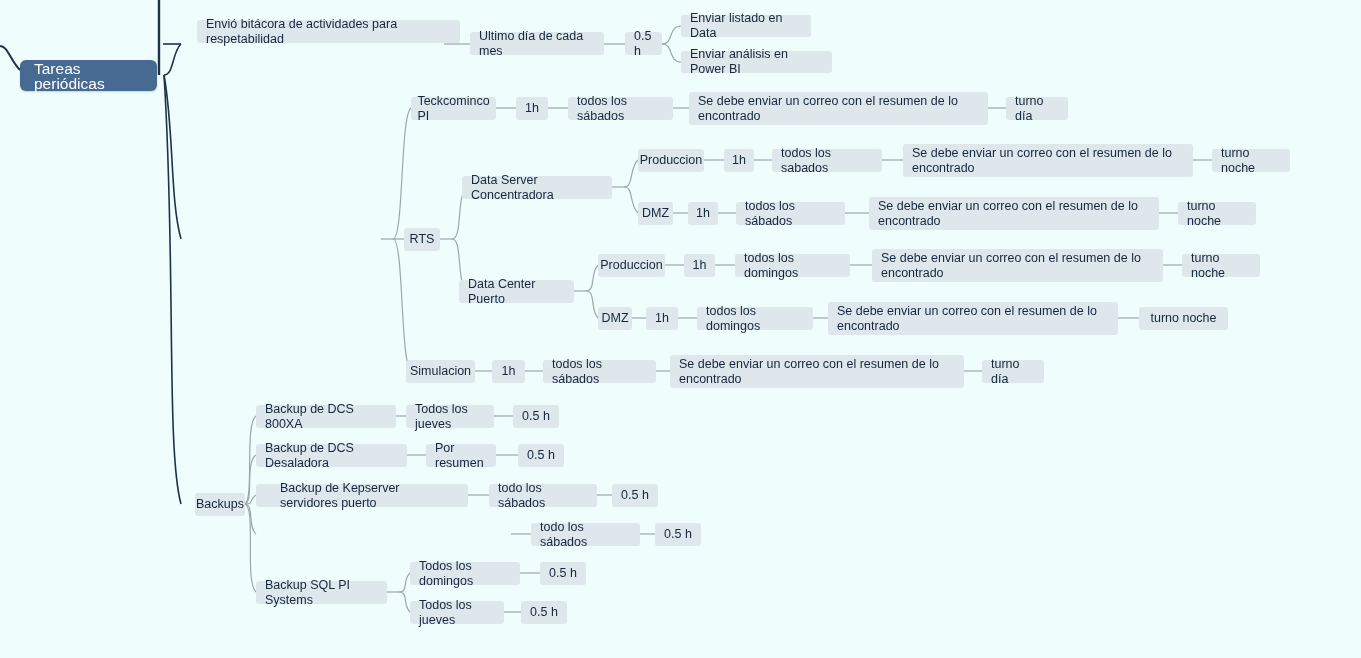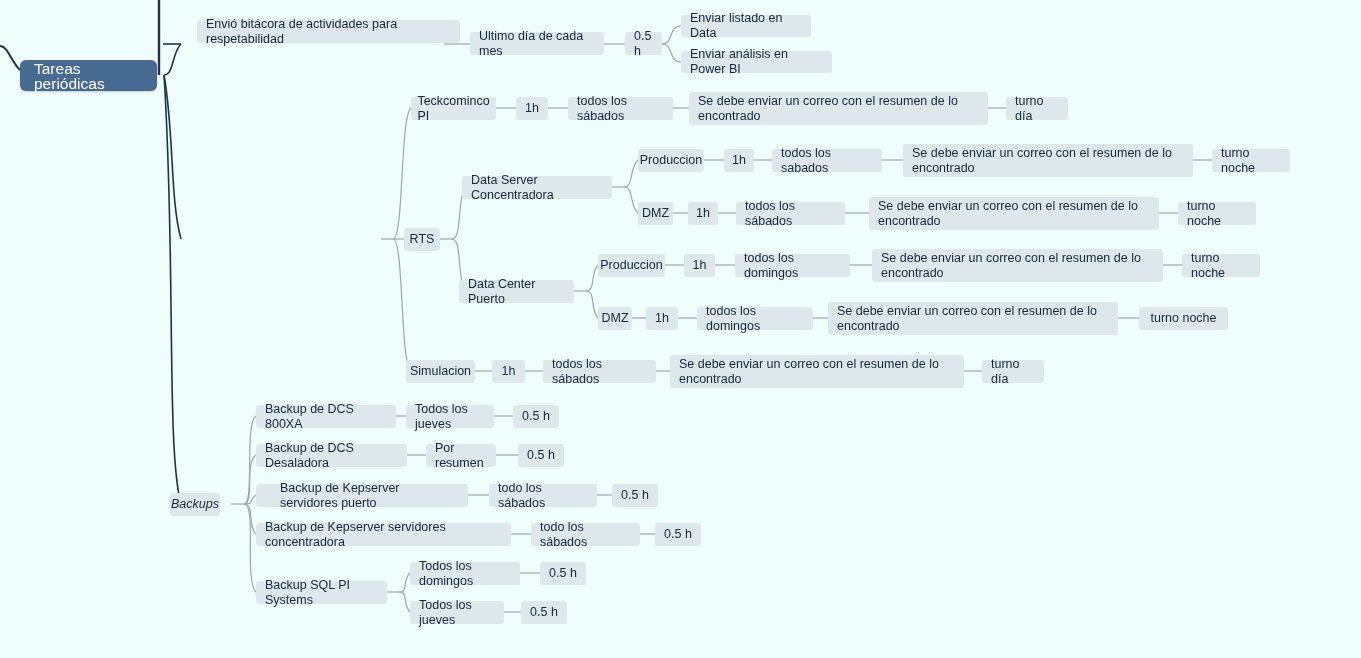--- a/index.html
+++ b/index.html
@@ -244,21 +244,21 @@
   <div class="node" style="left:543px;top:360px;width:113px;height:23px;justify-content:center;">
     <span>todos los sábados</span>
   </div>
   <div class="node two-line" style="left:670px;top:355px;width:294px;height:33px;">
     <span>Se debe enviar un correo con el resumen de lo encontrado</span>
   </div>
   <div class="node" style="left:982px;top:360px;width:62px;height:23px;justify-content:center;">
     <span>turno día</span>
   </div>
 
-  <div class="node" style="left:170px;top:493px;width:50px;height:23px;justify-content:center;font-style:italic;">
+  <div class="node" style="left:195px;top:493px;width:50px;height:23px;justify-content:center;">
     <span>Backups</span>
   </div>
 
   <div class="node" style="left:256px;top:405px;width:140px;height:23px;justify-content:center;">
     <span>Backup de DCS 800XA</span>
   </div>
   <div class="node" style="left:406px;top:405px;width:88px;height:23px;justify-content:center;">
     <span>Todos los jueves</span>
   </div>
   <div class="node" style="left:513px;top:405px;width:46px;height:23px;justify-content:center;">
@@ -278,23 +278,20 @@
   <div class="node" style="left:256px;top:484px;width:212px;height:23px;justify-content:center;padding-left:24px;">
     <span>Backup de Kepserver servidores puerto</span>
   </div>
   <div class="node" style="left:489px;top:484px;width:108px;height:23px;justify-content:center;">
     <span>todo los sábados</span>
   </div>
   <div class="node" style="left:612px;top:484px;width:46px;height:23px;justify-content:center;">
     <span>0.5 h</span>
   </div>
 
-  <div class="node" style="left:256px;top:523px;width:255px;height:23px;justify-content:center;">
-    <span>Backup de Kepserver servidores concentradora</span>
-  </div>
   <div class="node" style="left:531px;top:523px;width:109px;height:23px;justify-content:center;">
     <span>todo los sábados</span>
   </div>
   <div class="node" style="left:655px;top:523px;width:46px;height:23px;justify-content:center;">
     <span>0.5 h</span>
   </div>
 
   <div class="node" style="left:256px;top:581px;width:131px;height:23px;justify-content:center;">
     <span>Backup SQL PI Systems</span>
   </div>

